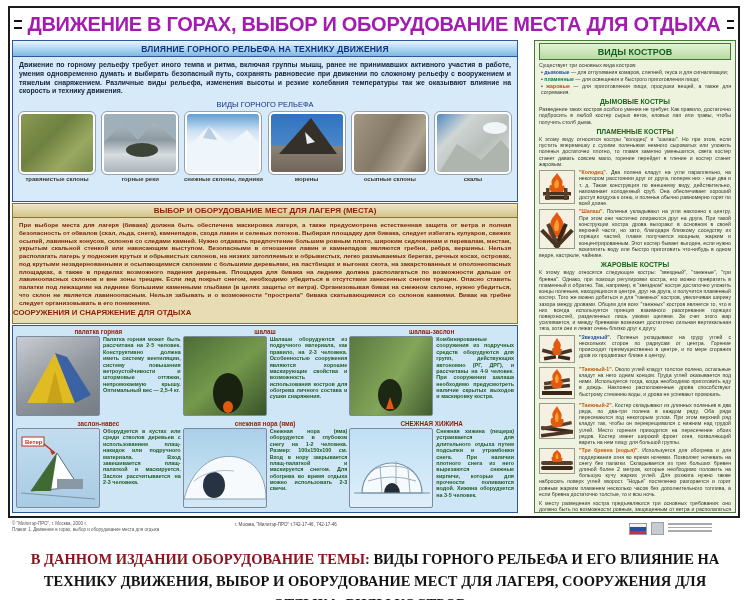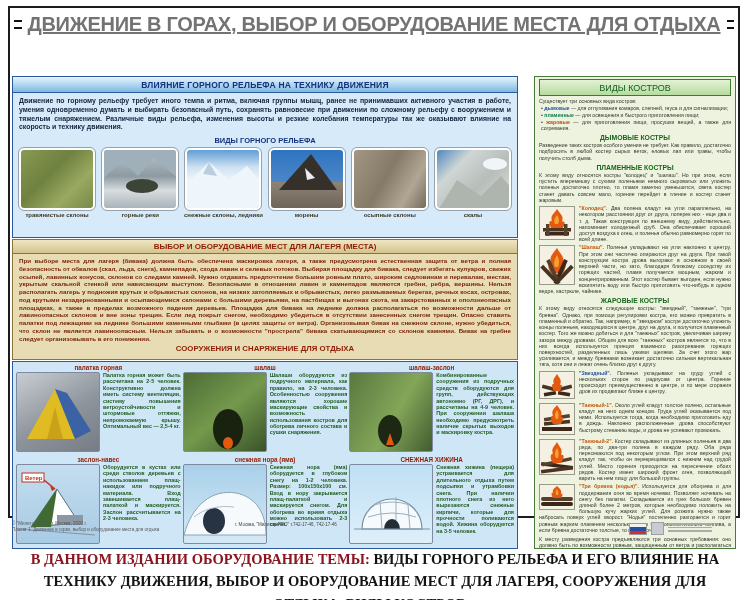--- a/index.html
+++ b/index.html
@@ -4,36 +4,36 @@
 <style>
   html,body{margin:0;padding:0;}
   body{width:750px;height:600px;position:relative;background:#ffffff;
        font-family:"Liberation Sans",sans-serif;overflow:hidden;}
 
   
   .poster{position:absolute;left:8px;top:6px;width:732px;height:512px;
           border:2px solid #1c1c1c;background:#fff;box-sizing:border-box;padding:1px 2px;}
   .title-row{display:flex;align-items:center;height:31px;gap:6px;padding:0 2px;}
   .rule{flex:1;height:5px;border-top:2px solid #111;border-bottom:2px solid #111;}
-  .title{font-weight:bold;font-size:20px;color:#737373;white-space:nowrap;letter-spacing:-.3px;text-decoration:underline;}
-
-  .cols{display:flex;gap:16px;height:473px;margin-top:36px;}
+  .title{font-weight:bold;font-size:20px;color:#a21caf;white-space:nowrap;letter-spacing:-.3px;}
+
+  .cols{display:flex;gap:16px;height:473px;}
   .lcol{width:506px;flex:none;display:flex;flex-direction:column;gap:1px;}
   .rcol{flex:1;background:#edf3df;border:1px solid #4a7a3a;box-sizing:border-box;
         padding:1px 4px;overflow:hidden;color:#2d2d25;}
 
   
   .blue-panel{height:162px;border:1px solid #2a5a9a;background:#d7eafa;box-sizing:border-box;
               display:flex;flex-direction:column;overflow:hidden;}
   .hdr-blue{height:15px;flex:none;background:linear-gradient(#e8f5fd,#9ccbeb 70%,#7db8e2);
             border-bottom:1px solid #2a5a9a;color:#14337f;font-weight:bold;font-size:8.5px;
             display:flex;align-items:center;justify-content:center;letter-spacing:.2px;}
   .intro-text{font-size:6.9px;font-weight:bold;color:#14213c;text-align:justify;
               line-height:1.28;padding:4px 6px 2px 6px;}
-  .vgr-hdr{color:#14337f;font-weight:bold;font-size:7.5px;text-align:center;padding:2px 0 1px 0;}
+  .vgr-hdr{color:#14337f;font-weight:normal;font-size:7.5px;text-align:center;padding:2px 0 1px 0;}
   .photo-row{display:flex;gap:3px;padding:2px 4px;flex:1;}
   .ptype{flex:1;display:flex;flex-direction:column;align-items:center;}
   .photo{width:76px;height:62px;border:2px solid #fff;outline:1px solid #98a2aa;
          border-radius:5px;box-sizing:border-box;position:relative;overflow:hidden;}
   .ptype-label{font-size:6px;font-weight:bold;color:#3b3626;margin-top:2px;white-space:nowrap;}
   .p-grass{background:linear-gradient(135deg,#8a9a52 0%,#6f8140 40%,#9aa960 70%,#77894a 100%);}
   .p-river{background:linear-gradient(#b9c6ce 0%,#8e9aa2 45%,#d7dde0 70%,#aab4ba 100%);}
   .p-snow{background:linear-gradient(#5f9ed6 0%,#cfe2f2 30%,#f2f7fb 55%,#b9cfe2 100%);}
   .p-moraine{background:linear-gradient(#2f74c0 0%,#4b86c8 55%,#8d8274 56%,#6f6558 100%);}
   .p-scree{background:linear-gradient(120deg,#a39684 0%,#857a68 45%,#b1a694 75%,#776c5c 100%);}
@@ -41,21 +41,21 @@
   .photo svg{position:absolute;left:0;top:0;}
 
   
   .tan-panel{height:121px;border:1px solid #8a7335;background:#e7dcb4;box-sizing:border-box;
              display:flex;flex-direction:column;overflow:hidden;}
   .hdr-tan{height:13px;flex:none;background:linear-gradient(#efe6c4,#d3c48d);
            border-bottom:1px solid #8a7335;color:#8f1d04;font-weight:bold;font-size:8px;
            display:flex;align-items:center;justify-content:center;}
   .biv-text{font-size:6.2px;font-weight:bold;color:#7a2408;text-align:justify;
             line-height:1.25;padding:3px 6px 1px 6px;}
-  .str-hdr{color:#8f1d04;font-weight:bold;font-size:7.8px;text-align:center;padding:1px 0;}
+  .str-hdr{color:#8f1d04;font-weight:bold;font-size:7.8px;text-align:left;padding:1px 0;}
 
   
   .grid-panel{flex:1;border:1px solid #2a5a9a;background:#cfe6f7;box-sizing:border-box;
               display:grid;grid-template-columns:1fr 1fr 1fr;grid-template-rows:1fr 1fr;
               gap:2px;padding:2px 3px;overflow:hidden;}
   .cell{display:flex;flex-direction:column;overflow:hidden;}
   .cell-label{font-size:6.3px;font-weight:bold;color:#8f1d04;text-align:center;flex:none;}
   .cell-body{display:flex;gap:3px;flex:1;margin-top:1px;overflow:hidden;}
   .spic{width:82px;height:78px;flex:none;border:1px solid #7d8aa0;border-radius:2px;
         position:relative;overflow:hidden;}
@@ -63,21 +63,21 @@
              line-height:1.18;overflow:hidden;}
   .s-tent{background:linear-gradient(150deg,#c9cdd3,#8e949c 55%,#767c84);}
   .s-green1{background:linear-gradient(140deg,#4d6c36,#74994c 50%,#39532a);}
   .s-green2{background:linear-gradient(120deg,#59783f,#83a659 55%,#425c30);}
   .s-diagram{background:linear-gradient(#c3ddef,#a8cbe4);}
   .s-snow1{background:linear-gradient(#a9d0e9,#d4e9f6);}
   .s-snow2{background:linear-gradient(#bfe0f4,#dfeffa);}
 
   
   .hdr-green{height:15px;background:linear-gradient(#e3f2d5,#b7dba0);border:1px solid #3f7a33;
-             color:#14611c;font-weight:normal;font-size:9px;display:flex;align-items:center;
+             color:#14611c;font-weight:bold;font-size:9px;display:flex;align-items:center;
              justify-content:center;margin:1px 0 2px 0;}
   .r-body{font-size:5.2px;line-height:1.2;color:#33352b;text-align:justify;}
   .r-sec-hdr{color:#17661b;font-weight:bold;font-size:6.8px;text-align:center;margin:3px 0 1px 0;}
   .bullets{margin:1px 0 0 2px;}
   .bullets div{margin-top:.5px;}
   .dot{font-weight:bold;}
   .t-blue{color:#1c4f9c;font-weight:bold;}
   .t-green{color:#0f7a52;font-weight:bold;}
   .t-red{color:#c04a10;font-weight:bold;}
   .fname{font-weight:bold;}

